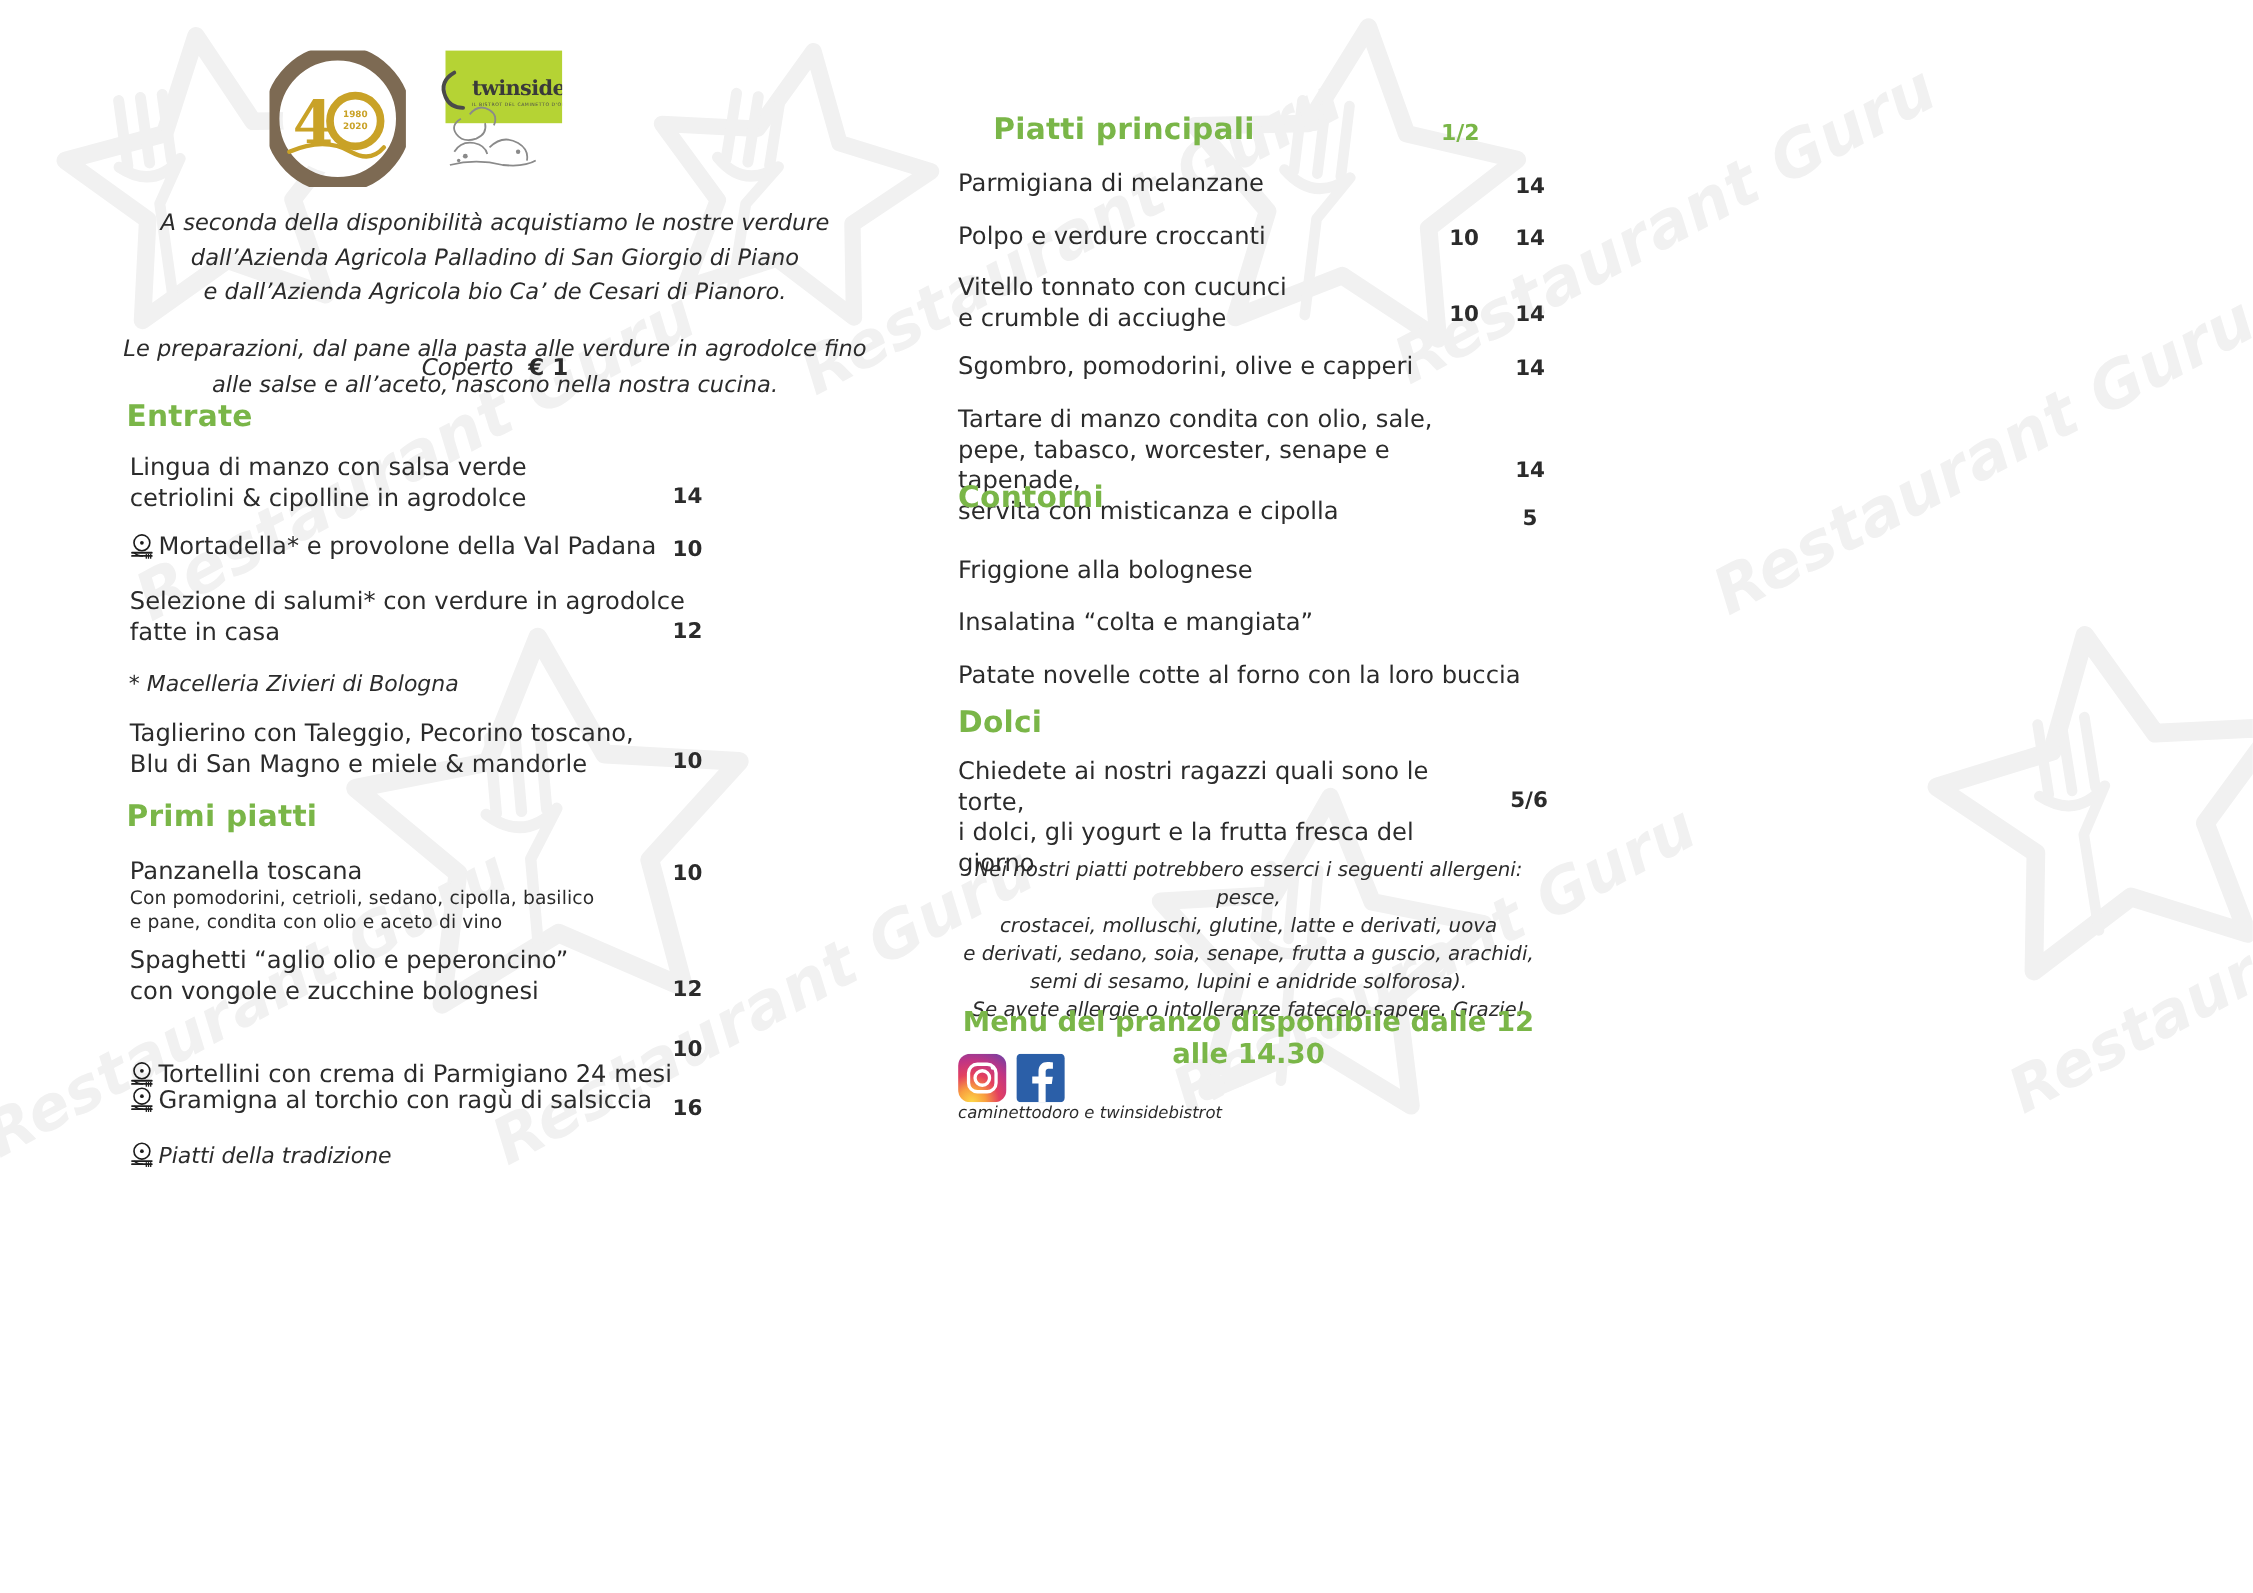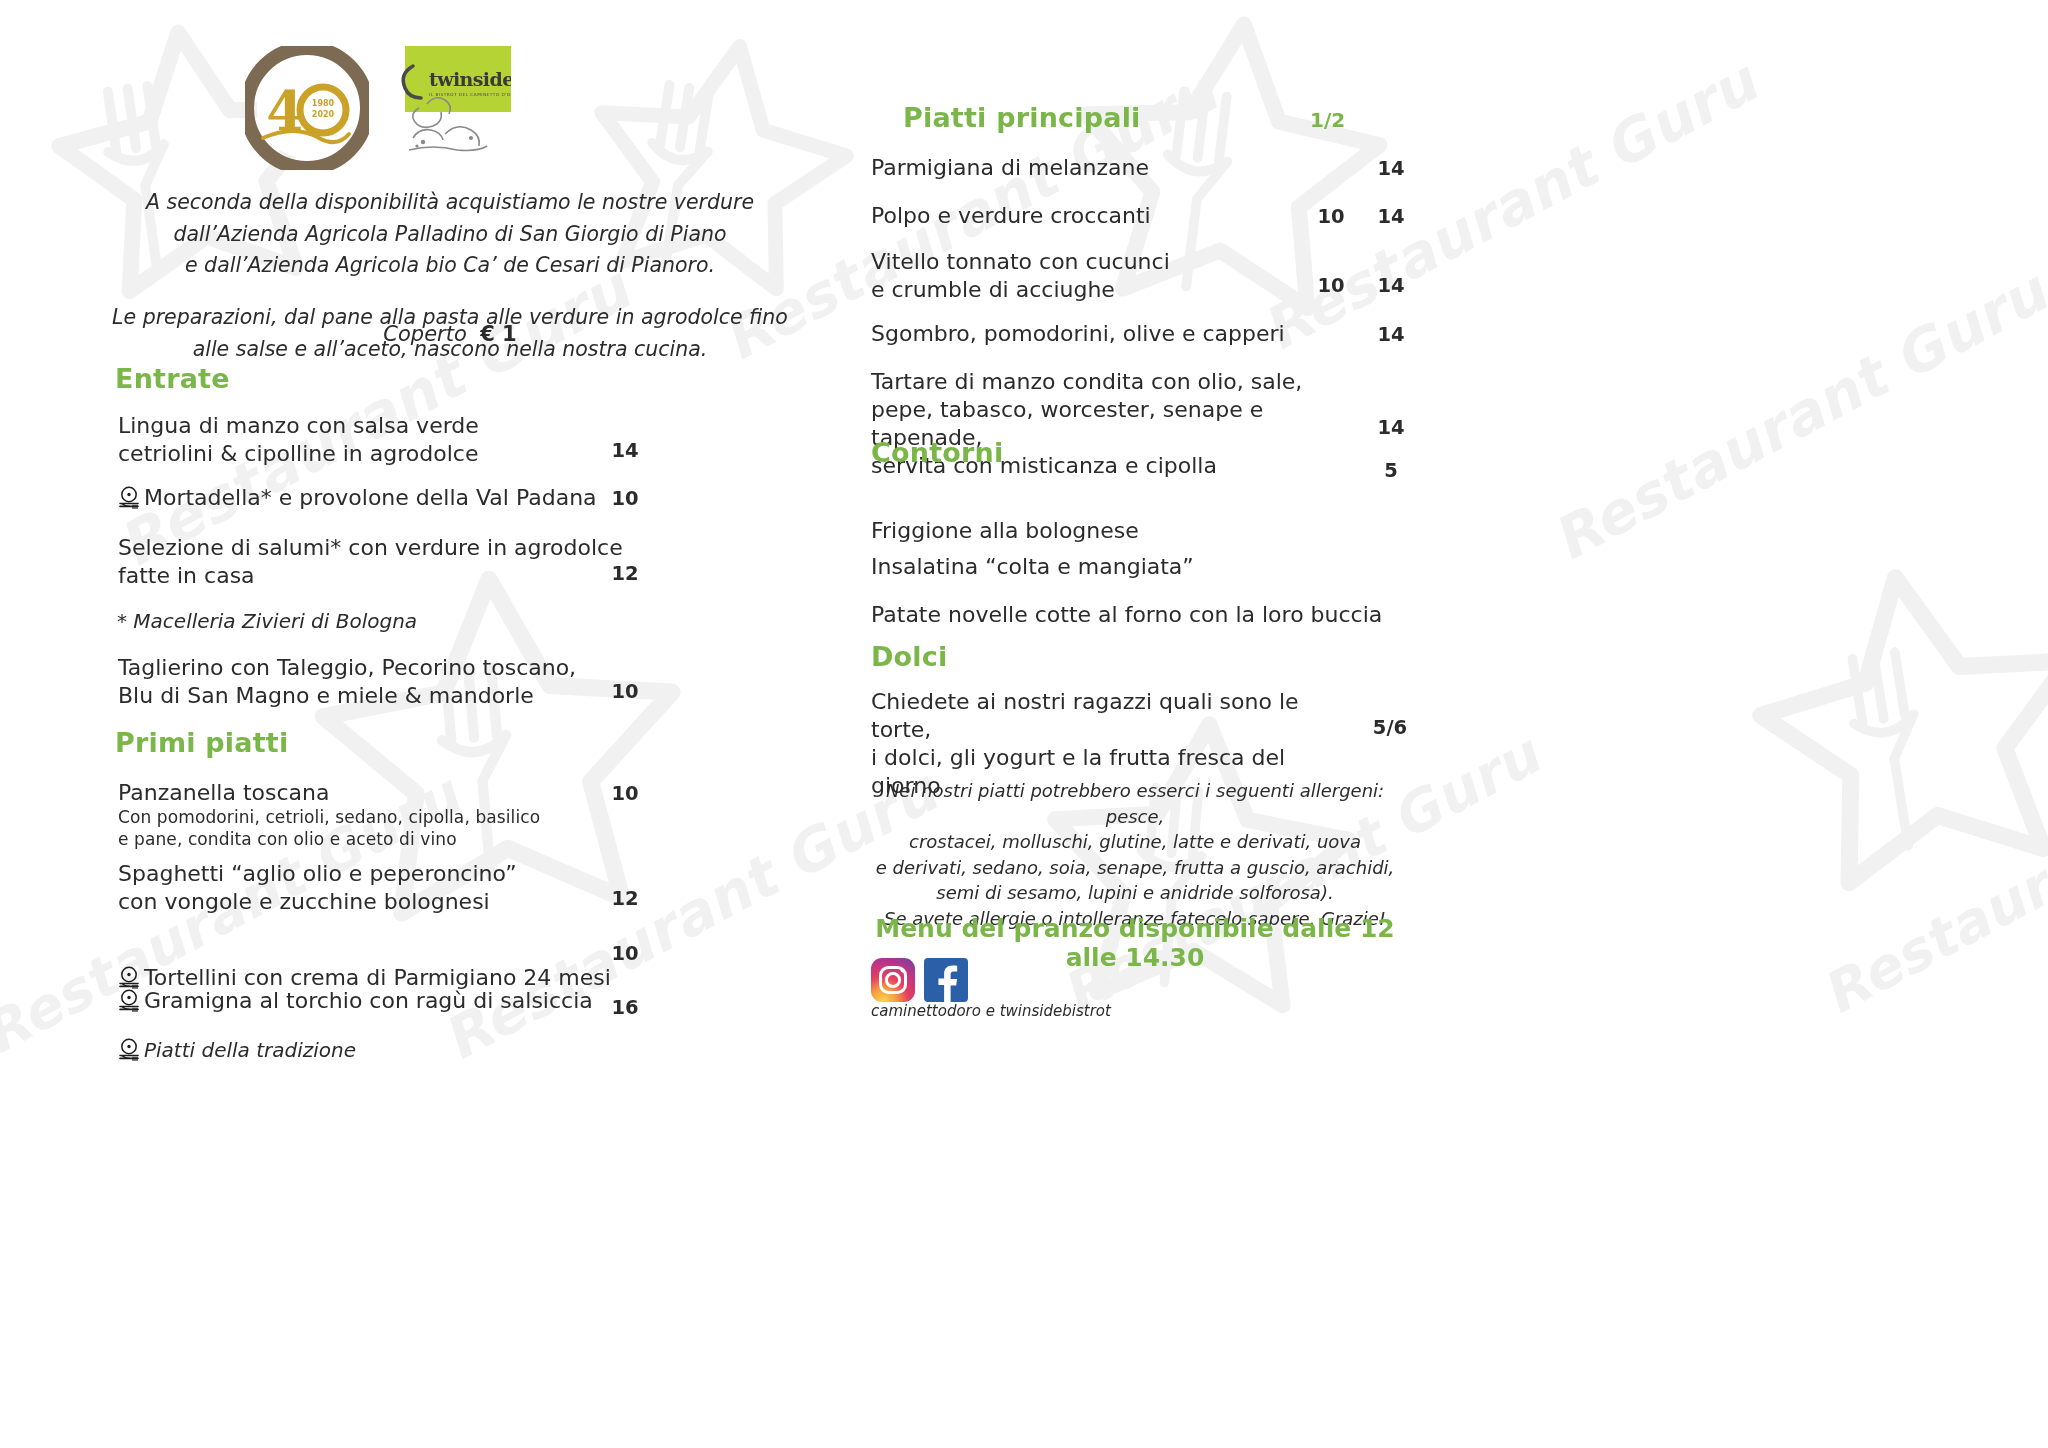--- a/index.html
+++ b/index.html
@@ -355,21 +355,21 @@
     <span class="ln">servita con misticanza e cipolla</span>
   </div>
   <div class="price" style="left:1308px;top:416px;"></div>
   <div class="price" style="left:1368px;top:416px;">14</div>
 
   <div class="sec-head" style="position:absolute;left:871px;top:437px;">
     <span>Contorni</span>
   </div>
   <div class="price" style="left:1368px;top:459px;">5</div>
 
-  <div class="item" style="position:absolute;left:871px;top:505px;width:560px;margin-top:12px;">
+  <div class="item" style="position:absolute;left:871px;top:505px;width:560px;">
     <span class="ln">Friggione alla bolognese</span>
   </div>
   <div class="item" style="position:absolute;left:871px;top:553px;width:560px;">
     <span class="ln">Insalatina “colta e mangiata”</span>
   </div>
   <div class="item" style="position:absolute;left:871px;top:601px;width:560px;">
     <span class="ln">Patate novelle cotte al forno con la loro buccia</span>
   </div>
 
   <div class="sec-head" style="position:absolute;left:871px;top:641px;">

